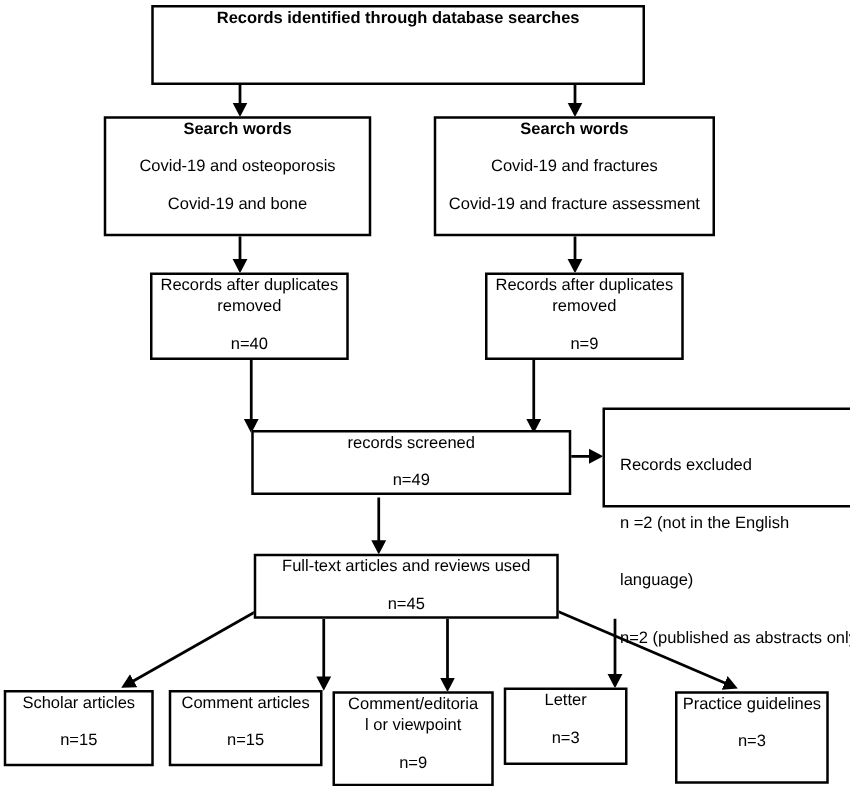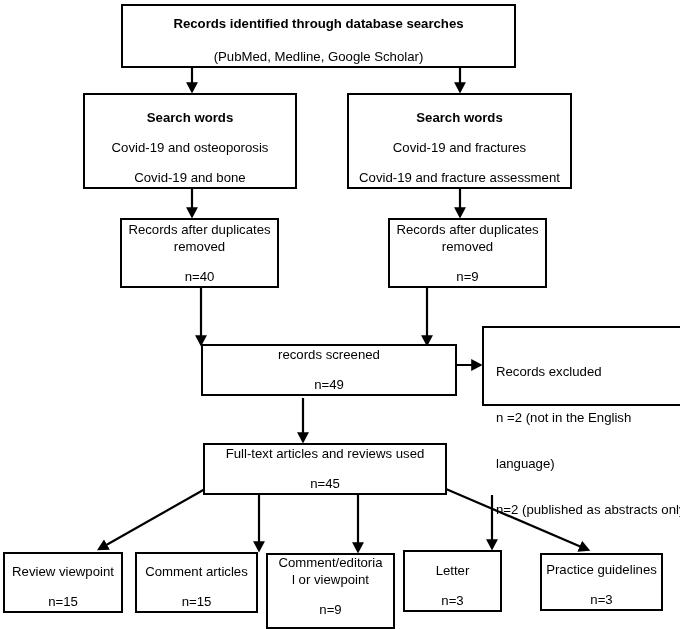--- a/index.html
+++ b/index.html
@@ -18,21 +18,21 @@
     color: #000000;
   }
   .box {
     position: absolute;
     box-sizing: border-box;
     background: #ffffff;
     border: 2.2px solid #000000;
     display: flex;
     flex-direction: column;
     align-items: center;
-    justify-content: flex-end;
+    justify-content: flex-start;
     z-index: 3;
   }
   .box.left-align {
     align-items: flex-start;
     justify-content: flex-start;
   }
   .line {
     position: absolute;
     font-size: 13.2px;
     line-height: 1.28;
@@ -100,21 +100,20 @@
     <line x1="358" y1="495" x2="358" y2="549" stroke="#000000" stroke-width="2.2" marker-end="url(#arrowhead)"></line>
 
     <line x1="492" y1="495" x2="492" y2="546" stroke="#000000" stroke-width="2.2" marker-end="url(#arrowhead)"></line>
 
     <line x1="446" y1="489" x2="586" y2="549" stroke="#000000" stroke-width="2.2" marker-end="url(#arrowhead)"></line>
   </svg>
 
   <div class="box" style="left:121px; top:4px; width:395px; height:64px;">
     <div class="line bold">Records identified through database searches</div>
     <div class="gap-lg"></div>
-    <div class="line">(PubMed, Medline, Google Scholar)</div>
   </div>
 
   <div class="box" style="left:83px; top:93px; width:214px; height:96px;">
     <div class="line bold">Search words</div>
     <div class="gap-md"></div>
     <div class="line">Covid-19 and osteoporosis</div>
     <div class="gap-md"></div>
     <div class="line">Covid-19 and bone</div>
   </div>
 
@@ -155,21 +154,21 @@
     <div class="excl-line">n=2 (published as abstracts only</div>
   </div>
 
   <div class="box" style="left:203px; top:443px; width:244px; height:52px;">
     <div class="line">Full-text articles and reviews used</div>
     <div class="gap-md"></div>
     <div class="line">n=45</div>
   </div>
 
   <div class="box" style="left:3px; top:552px; width:120px; height:61px;">
-    <div class="line">Review viewpoint</div>
+    <div class="line">Scholar articles</div>
     <div class="gap-md"></div>
     <div class="line">n=15</div>
   </div>
 
   <div class="box" style="left:135px; top:552px; width:123px; height:61px;">
     <div class="line">Comment articles</div>
     <div class="gap-md"></div>
     <div class="line">n=15</div>
   </div>
 
@@ -179,19 +178,19 @@
     <div class="gap-md"></div>
     <div class="line">n=9</div>
   </div>
 
   <div class="box" style="left:403px; top:550px; width:99px; height:62px;">
     <div class="line">Letter</div>
     <div class="gap-md"></div>
     <div class="line">n=3</div>
   </div>
 
-  <div class="box" style="left:540px; top:553px; width:123px; height:58px;">
+  <div class="box" style="left:540px; top:553px; width:123px; height:74px;">
     <div class="line">Practice guidelines</div>
     <div class="gap-md"></div>
     <div class="line">n=3</div>
   </div>
 
 </div>
 
 </body></html>

